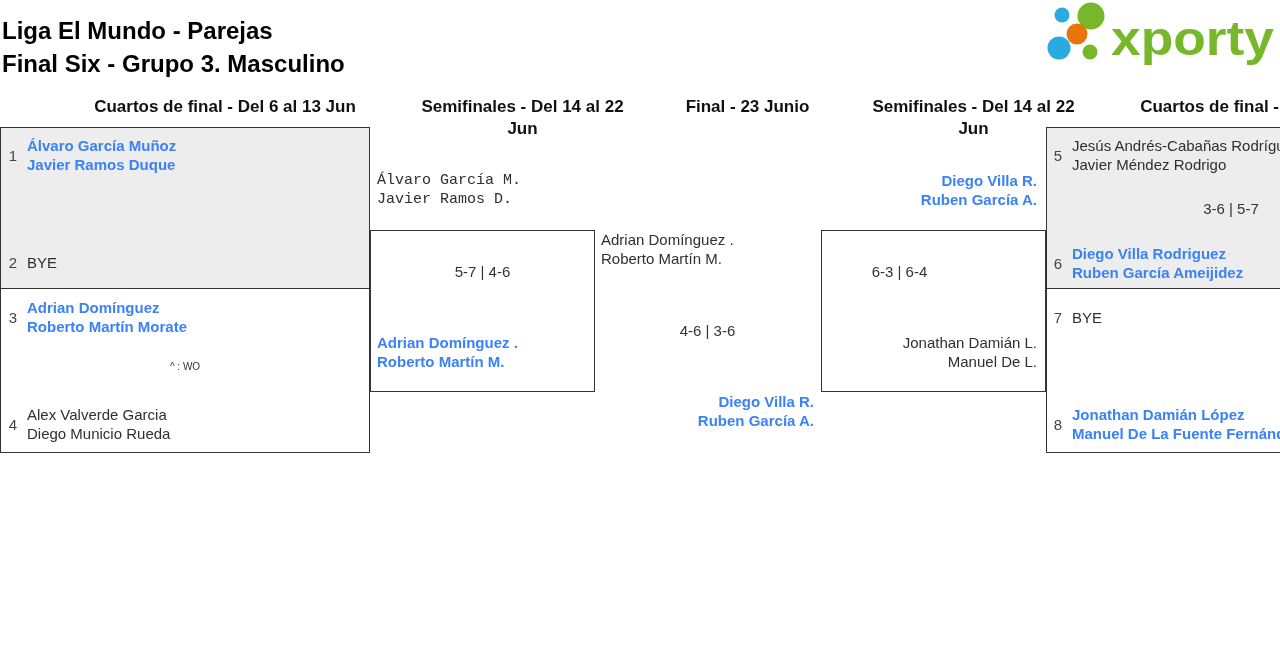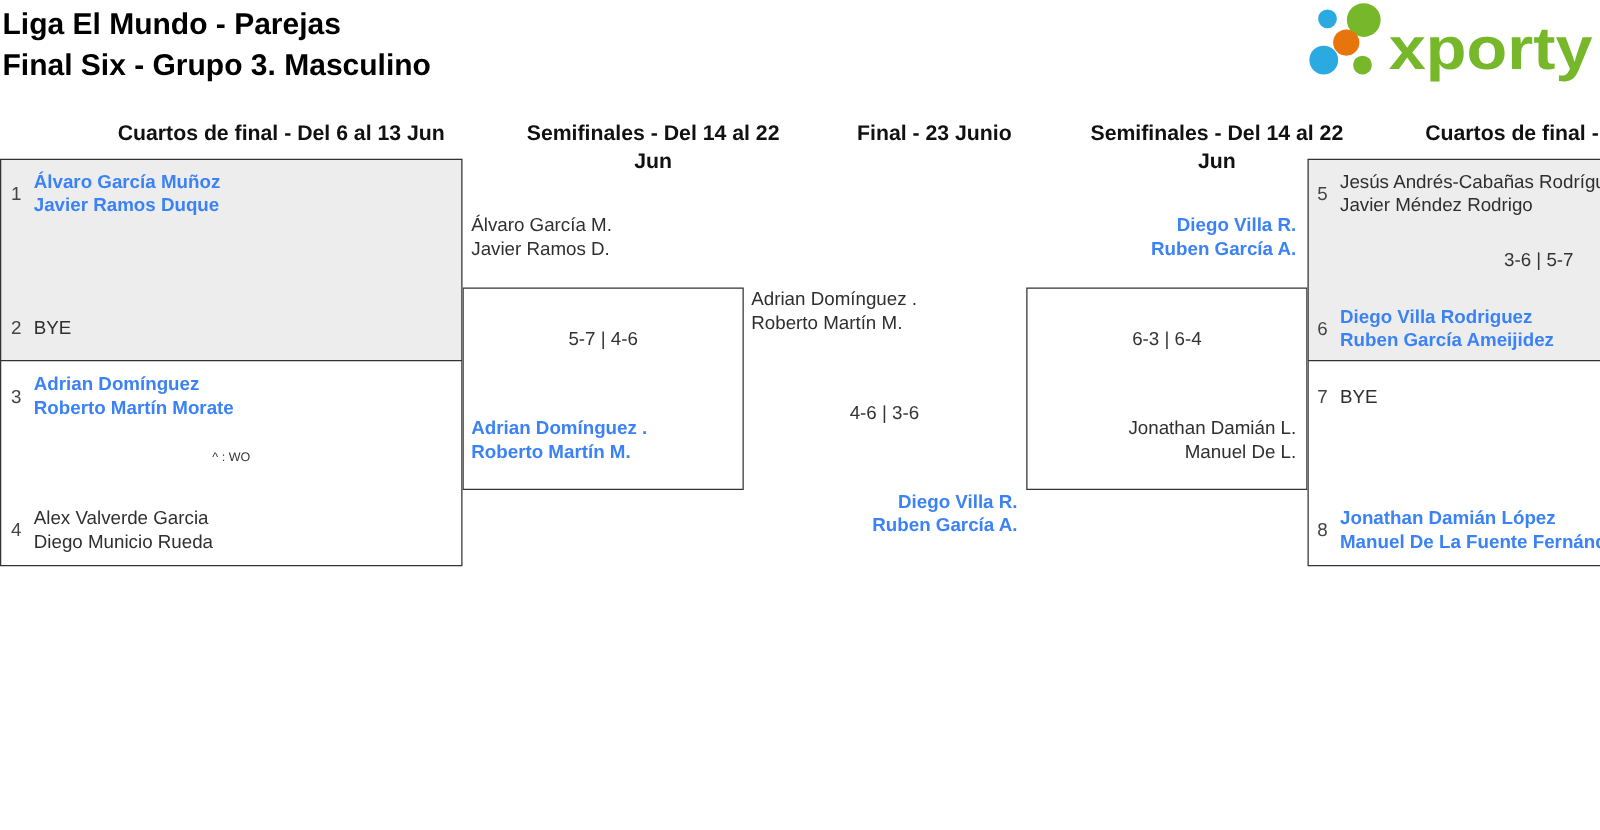--- a/index.html
+++ b/index.html
@@ -2,21 +2,21 @@
 <html><head>
 <meta charset="utf-8">
 <style>
   html,body{margin:0;padding:0;background:#fff;}
   #canvas{
     position:relative;width:1280px;height:664px;overflow:hidden;
     background:#fff;font-family:"Liberation Sans",sans-serif;color:#222;
   }
   .abs{position:absolute;}
   
-  .page-title{left:2px;top:3px;font-size:24px;font-weight:700;color:#000;line-height:33px;white-space:nowrap;}
+  .page-title{left:2px;top:14px;font-size:24px;font-weight:700;color:#000;line-height:33px;white-space:nowrap;}
   
   .logo{right:0;top:2px;width:237px;height:66px;}
   
   .round-header{top:96px;font-size:17px;font-weight:700;color:#111;text-align:center;line-height:22px;margin-left:40px;}
   
   .match-box{border:1px solid #333;background:#fff;box-sizing:border-box;}
   .match-box.shaded{background:#ededed;}
   
   .seed-row{display:flex;align-items:center;}
   .seed{font-size:15px;color:#444;width:12px;flex:0 0 auto;margin-right:8px;text-align:center;}
@@ -82,21 +82,21 @@
   <div class="abs note" style="left:0;top:361px;width:370px;">^ : WO</div>
   <div class="abs seed-row" style="left:7px;top:405px;">
     <span class="seed">4</span>
     <span class="team">
       <span class="team-line">Alex Valverde Garcia</span>
       <span class="team-line">Diego Municio Rueda</span>
     </span>
   </div>
 
   <div class="abs match-box" style="left:370px;top:230px;width:225px;height:162px;"></div>
-  <div class="abs team" style="left:377px;top:171px;">
+  <div class="abs team" style="left:377px;top:171px;font-family:Liberation Mono, monospace;">
     <span class="team-line">Álvaro García M.</span>
     <span class="team-line">Javier Ramos D.</span>
   </div>
   <div class="abs score" style="left:370px;top:263px;width:225px;">5-7 | 4-6</div>
   <div class="abs team winner" style="left:377px;top:333px;">
     <span class="team-line">Adrian Domínguez .</span>
     <span class="team-line">Roberto Martín M.</span>
   </div>
 
   <div class="abs team" style="left:601px;top:230px;">
@@ -107,21 +107,21 @@
   <div class="abs team winner align-right" style="left:595px;top:392px;width:219px;">
     <span class="team-line">Diego Villa R.</span>
     <span class="team-line">Ruben García A.</span>
   </div>
 
   <div class="abs match-box" style="left:821px;top:230px;width:225px;height:162px;"></div>
   <div class="abs team winner align-right" style="left:821px;top:171px;width:216px;">
     <span class="team-line">Diego Villa R.</span>
     <span class="team-line">Ruben García A.</span>
   </div>
-  <div class="abs score" style="left:821px;top:263px;width:225px;">6-3 | 6-4</div>
+  <div class="abs score" style="left:787px;top:263px;width:225px;">6-3 | 6-4</div>
   <div class="abs team align-right" style="left:821px;top:333px;width:216px;">
     <span class="team-line">Jonathan Damián L.</span>
     <span class="team-line">Manuel De L.</span>
   </div>
 
   <div class="abs match-box shaded" style="left:1046px;top:127px;width:370px;height:162px;"></div>
   <div class="abs match-box" style="left:1046px;top:288px;width:370px;height:165px;"></div>
 
   <div class="abs seed-row" style="left:1052px;top:136px;">
     <span class="seed">5</span>

